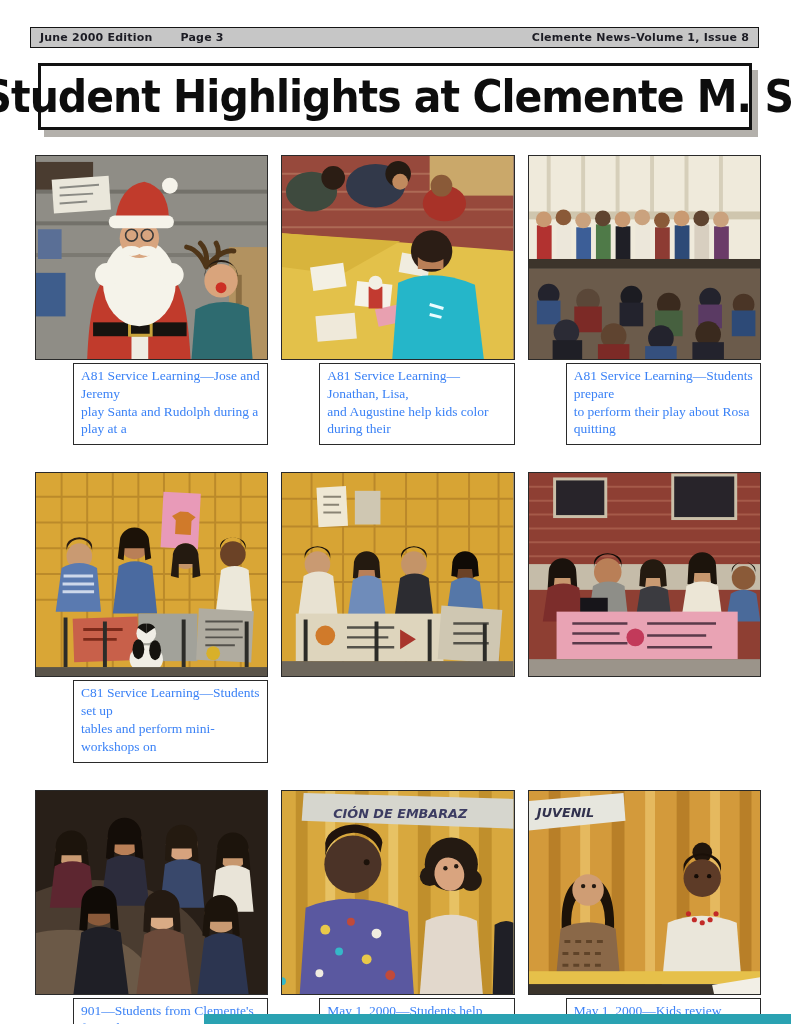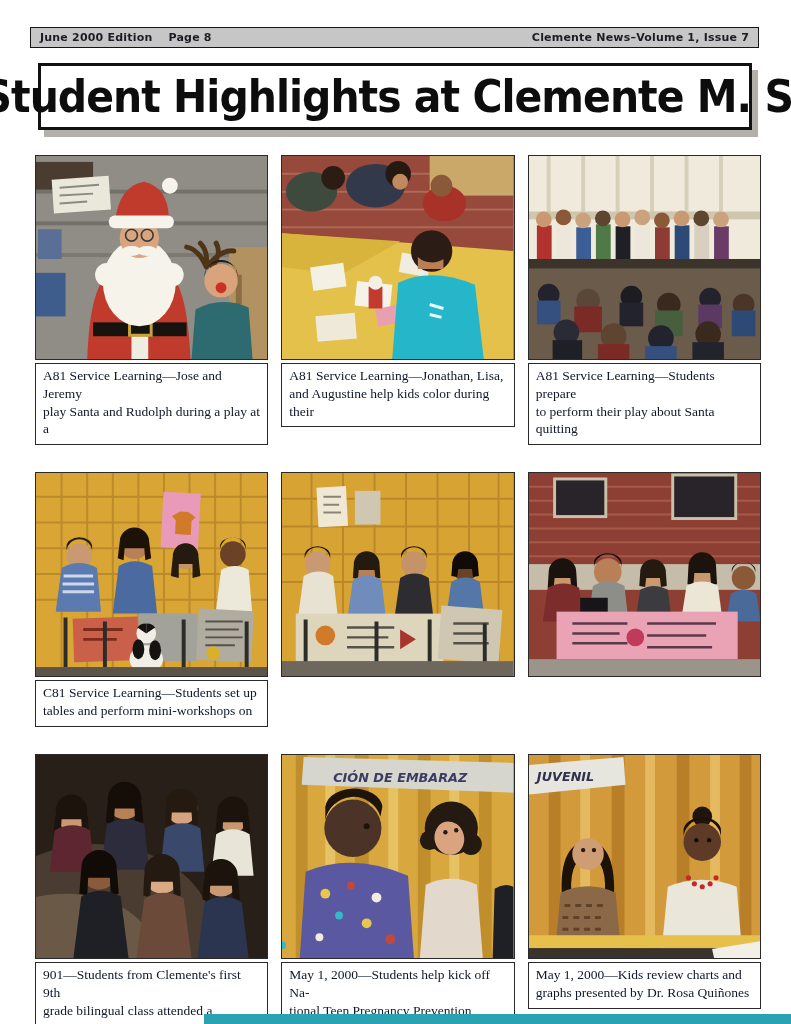--- a/index.html
+++ b/index.html
@@ -9,21 +9,21 @@
     font-family:"Liberation Sans",sans-serif;color:#1c1c24;
   }
   
   .header-bar{
     position:absolute;left:30px;top:27px;width:729px;height:21px;
     background:#c6c6c6;border:1px solid #141414;box-sizing:border-box;
     display:flex;justify-content:space-between;align-items:center;
     padding:0 9px;font-family:"DejaVu Sans",sans-serif;
     font-weight:bold;font-size:11px;letter-spacing:.2px;
   }
-  .header-left{display:flex;gap:16px;}
+  .header-left{display:flex;gap:28px;}
   
   .title-box{
     position:absolute;left:38px;top:63px;width:714px;height:67px;
     background:#fff;border:3px solid #111;box-sizing:border-box;
     box-shadow:6px 7px 0 #b3b0ab;
     display:flex;align-items:center;justify-content:center;
   }
   .title-text{
     font-family:"DejaVu Sans",sans-serif;font-weight:bold;
     font-size:41px;letter-spacing:-1px;white-space:nowrap;color:#0d0d0d;
@@ -38,40 +38,40 @@
   figure.cell{margin:0;}
   .photo{
     height:205px;border:1px solid #2a2a2a;box-sizing:border-box;
     background:#888;overflow:hidden;
   }
   .photo svg{display:block;width:100%;height:100%;}
   figcaption.caption{
     border:1px solid #2a2a2a;box-sizing:border-box;margin-top:3px;
     min-height:47px;padding:3px 6px 6px 7px;background:#fff;
     font-family:"Liberation Serif",serif;font-size:13.5px;line-height:1.32;
-    color:#0f172a;white-space:pre-line;
+    color:#3b82f6;white-space:pre-line;margin-left:38px;
   }
   
   .teal-bar{
     position:absolute;left:204px;top:1014px;width:587px;height:10px;
     background:#2aa2b2;
   }
   .svg-note{font-family:"DejaVu Sans",sans-serif;font-weight:bold;font-style:italic;}
 </style>
 </head>
 <body>
 
 <div class="page">
 
   <div class="header-bar">
     <div class="header-left">
       <span>June 2000 Edition</span>
-      <span>Page 8</span>
+      <span>Page 3</span>
     </div>
-    <span>Clemente News–Volume 1, Issue 7</span>
+    <span>Clemente News–Volume 1, Issue 8</span>
   </div>
 
   <div class="title-box">
     <span class="title-text">Student Highlights at Clemente M. S.</span>
   </div>
 
   <div class="grid">
 
     <figure class="cell">
       <div class="photo">
@@ -202,21 +202,21 @@
             <circle cx="86" cy="182" r="13" fill="#5f4430"></circle>
               <rect x="70" y="190" width="32" height="15" fill="#7c2a26"></rect>
             <circle cx="134" cy="184" r="13" fill="#23232d"></circle>
               <rect x="118" y="192" width="32" height="13" fill="#35507e"></rect>
             <circle cx="182" cy="180" r="13" fill="#3a2a1e"></circle>
               <rect x="166" y="188" width="32" height="17" fill="#23232d"></rect>
           </g>
         </svg>
       </div>
       <figcaption class="caption">A81 Service Learning—Students prepare
-to perform their play about Santa quitting</figcaption>
+to perform their play about Rosa quitting</figcaption>
     </figure>
 
     <figure class="cell">
       <div class="photo">
         <svg viewBox="0 0 235 205" preserveAspectRatio="none" aria-hidden="true">
           <rect width="235" height="205" fill="#d9a636"></rect>
           <g stroke="#bb8a2a" stroke-width="2">
             <path d="M0,24 h235 M0,50 h235 M0,76 h235 M0,102 h235 M0,128 h235"></path>
             <path d="M26,0 v205 M52,0 v205 M78,0 v205 M104,0 v205 M130,0 v205 M156,0 v205 M182,0 v205 M208,0 v205"></path>
           </g>

